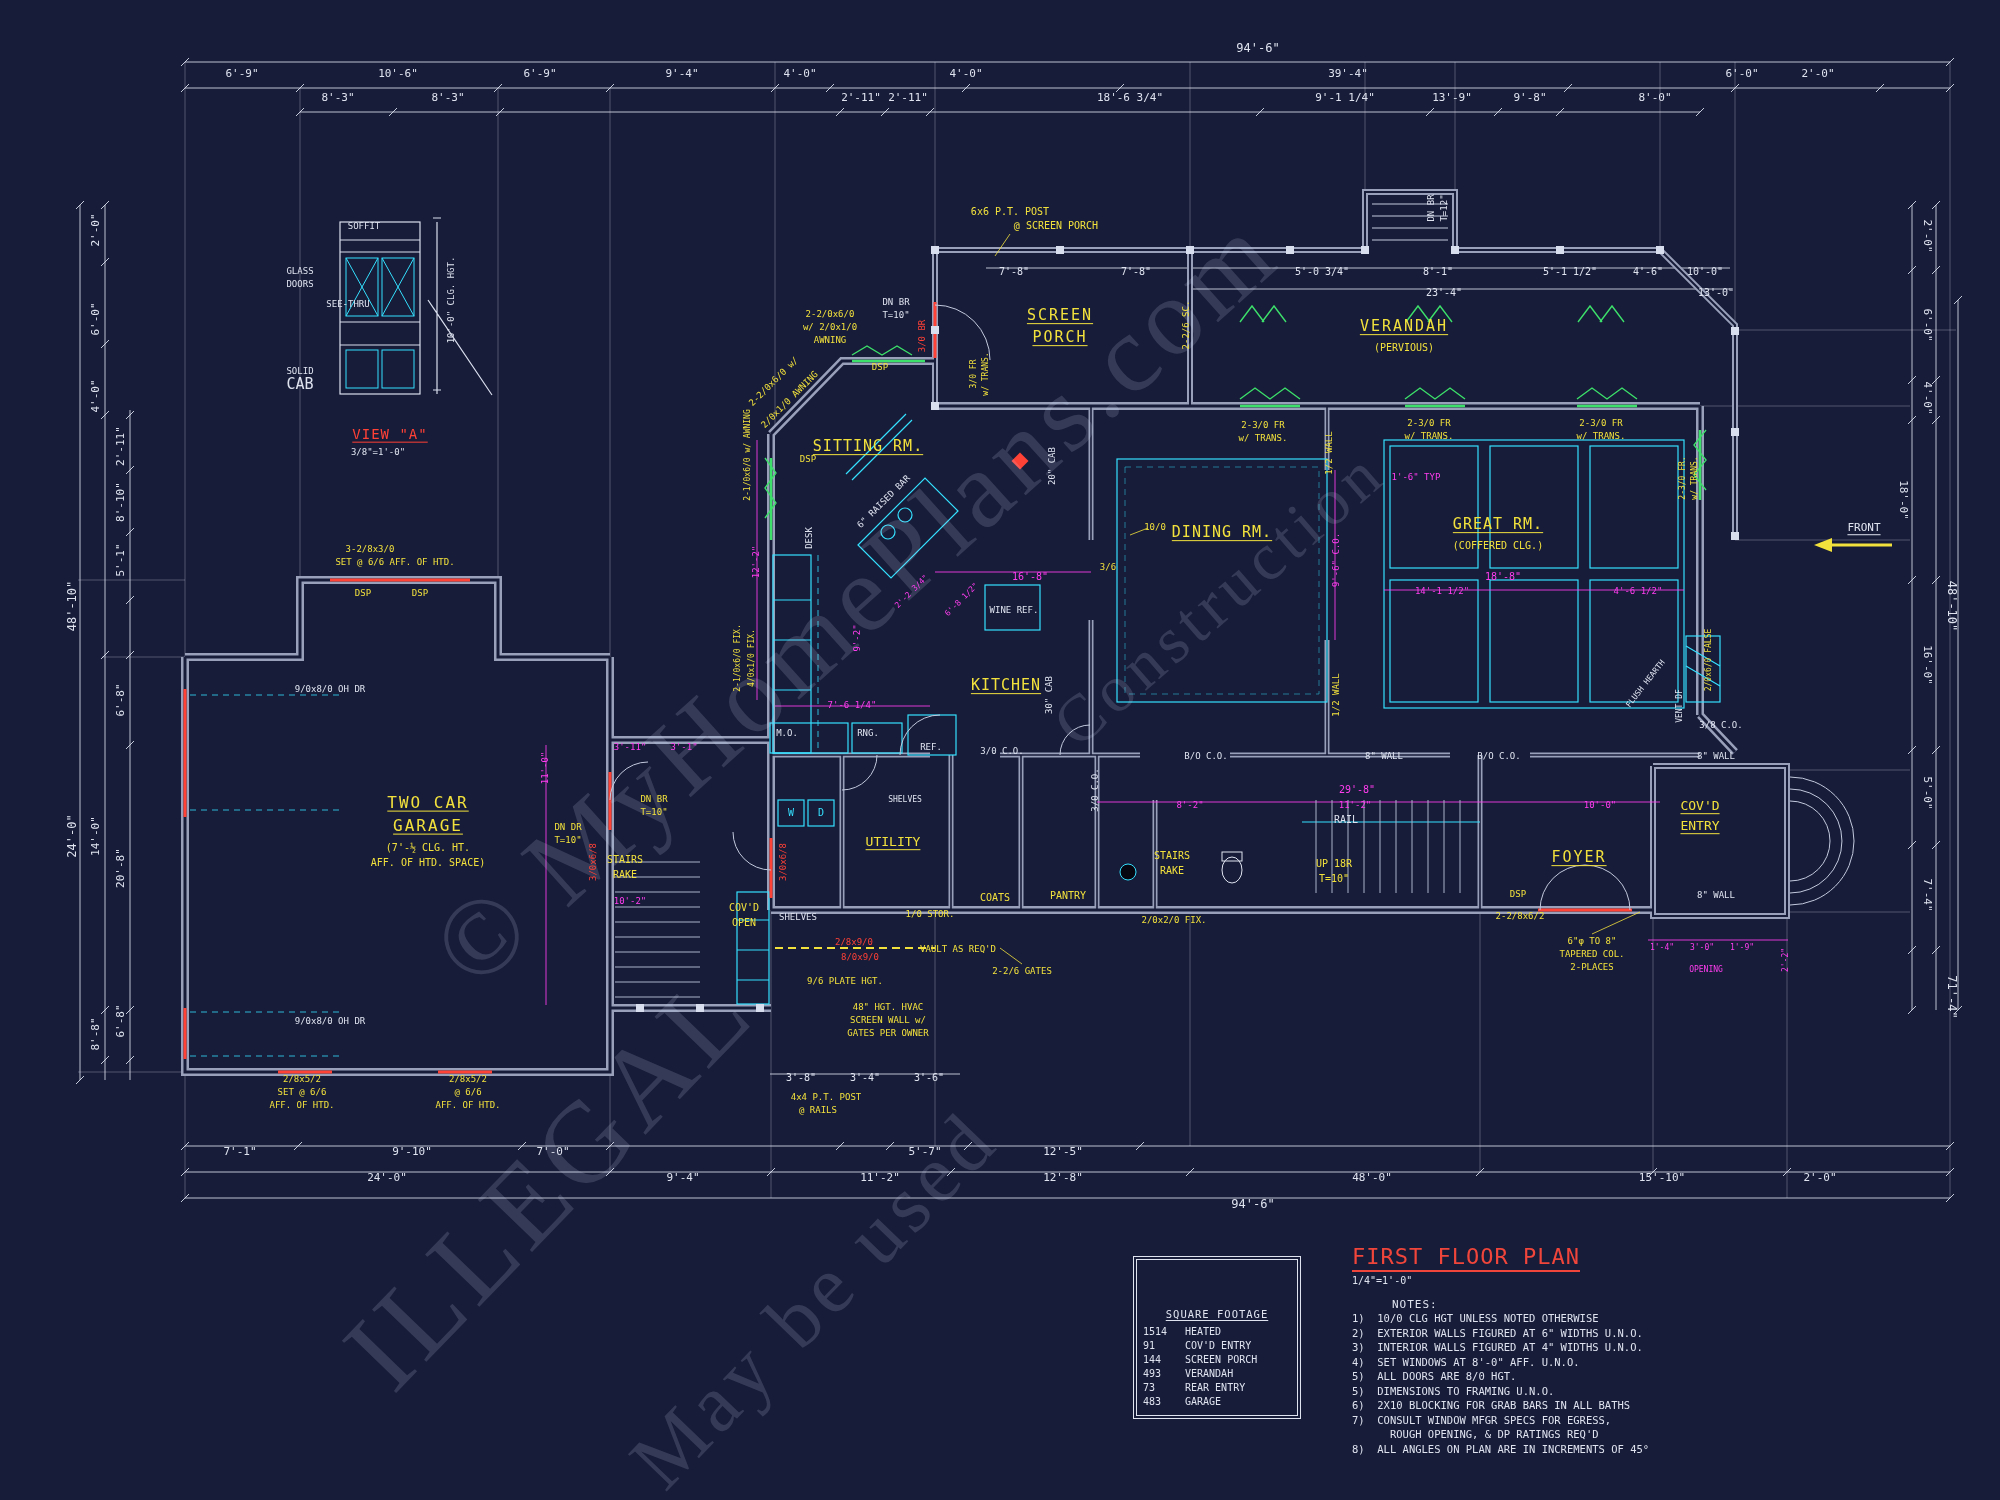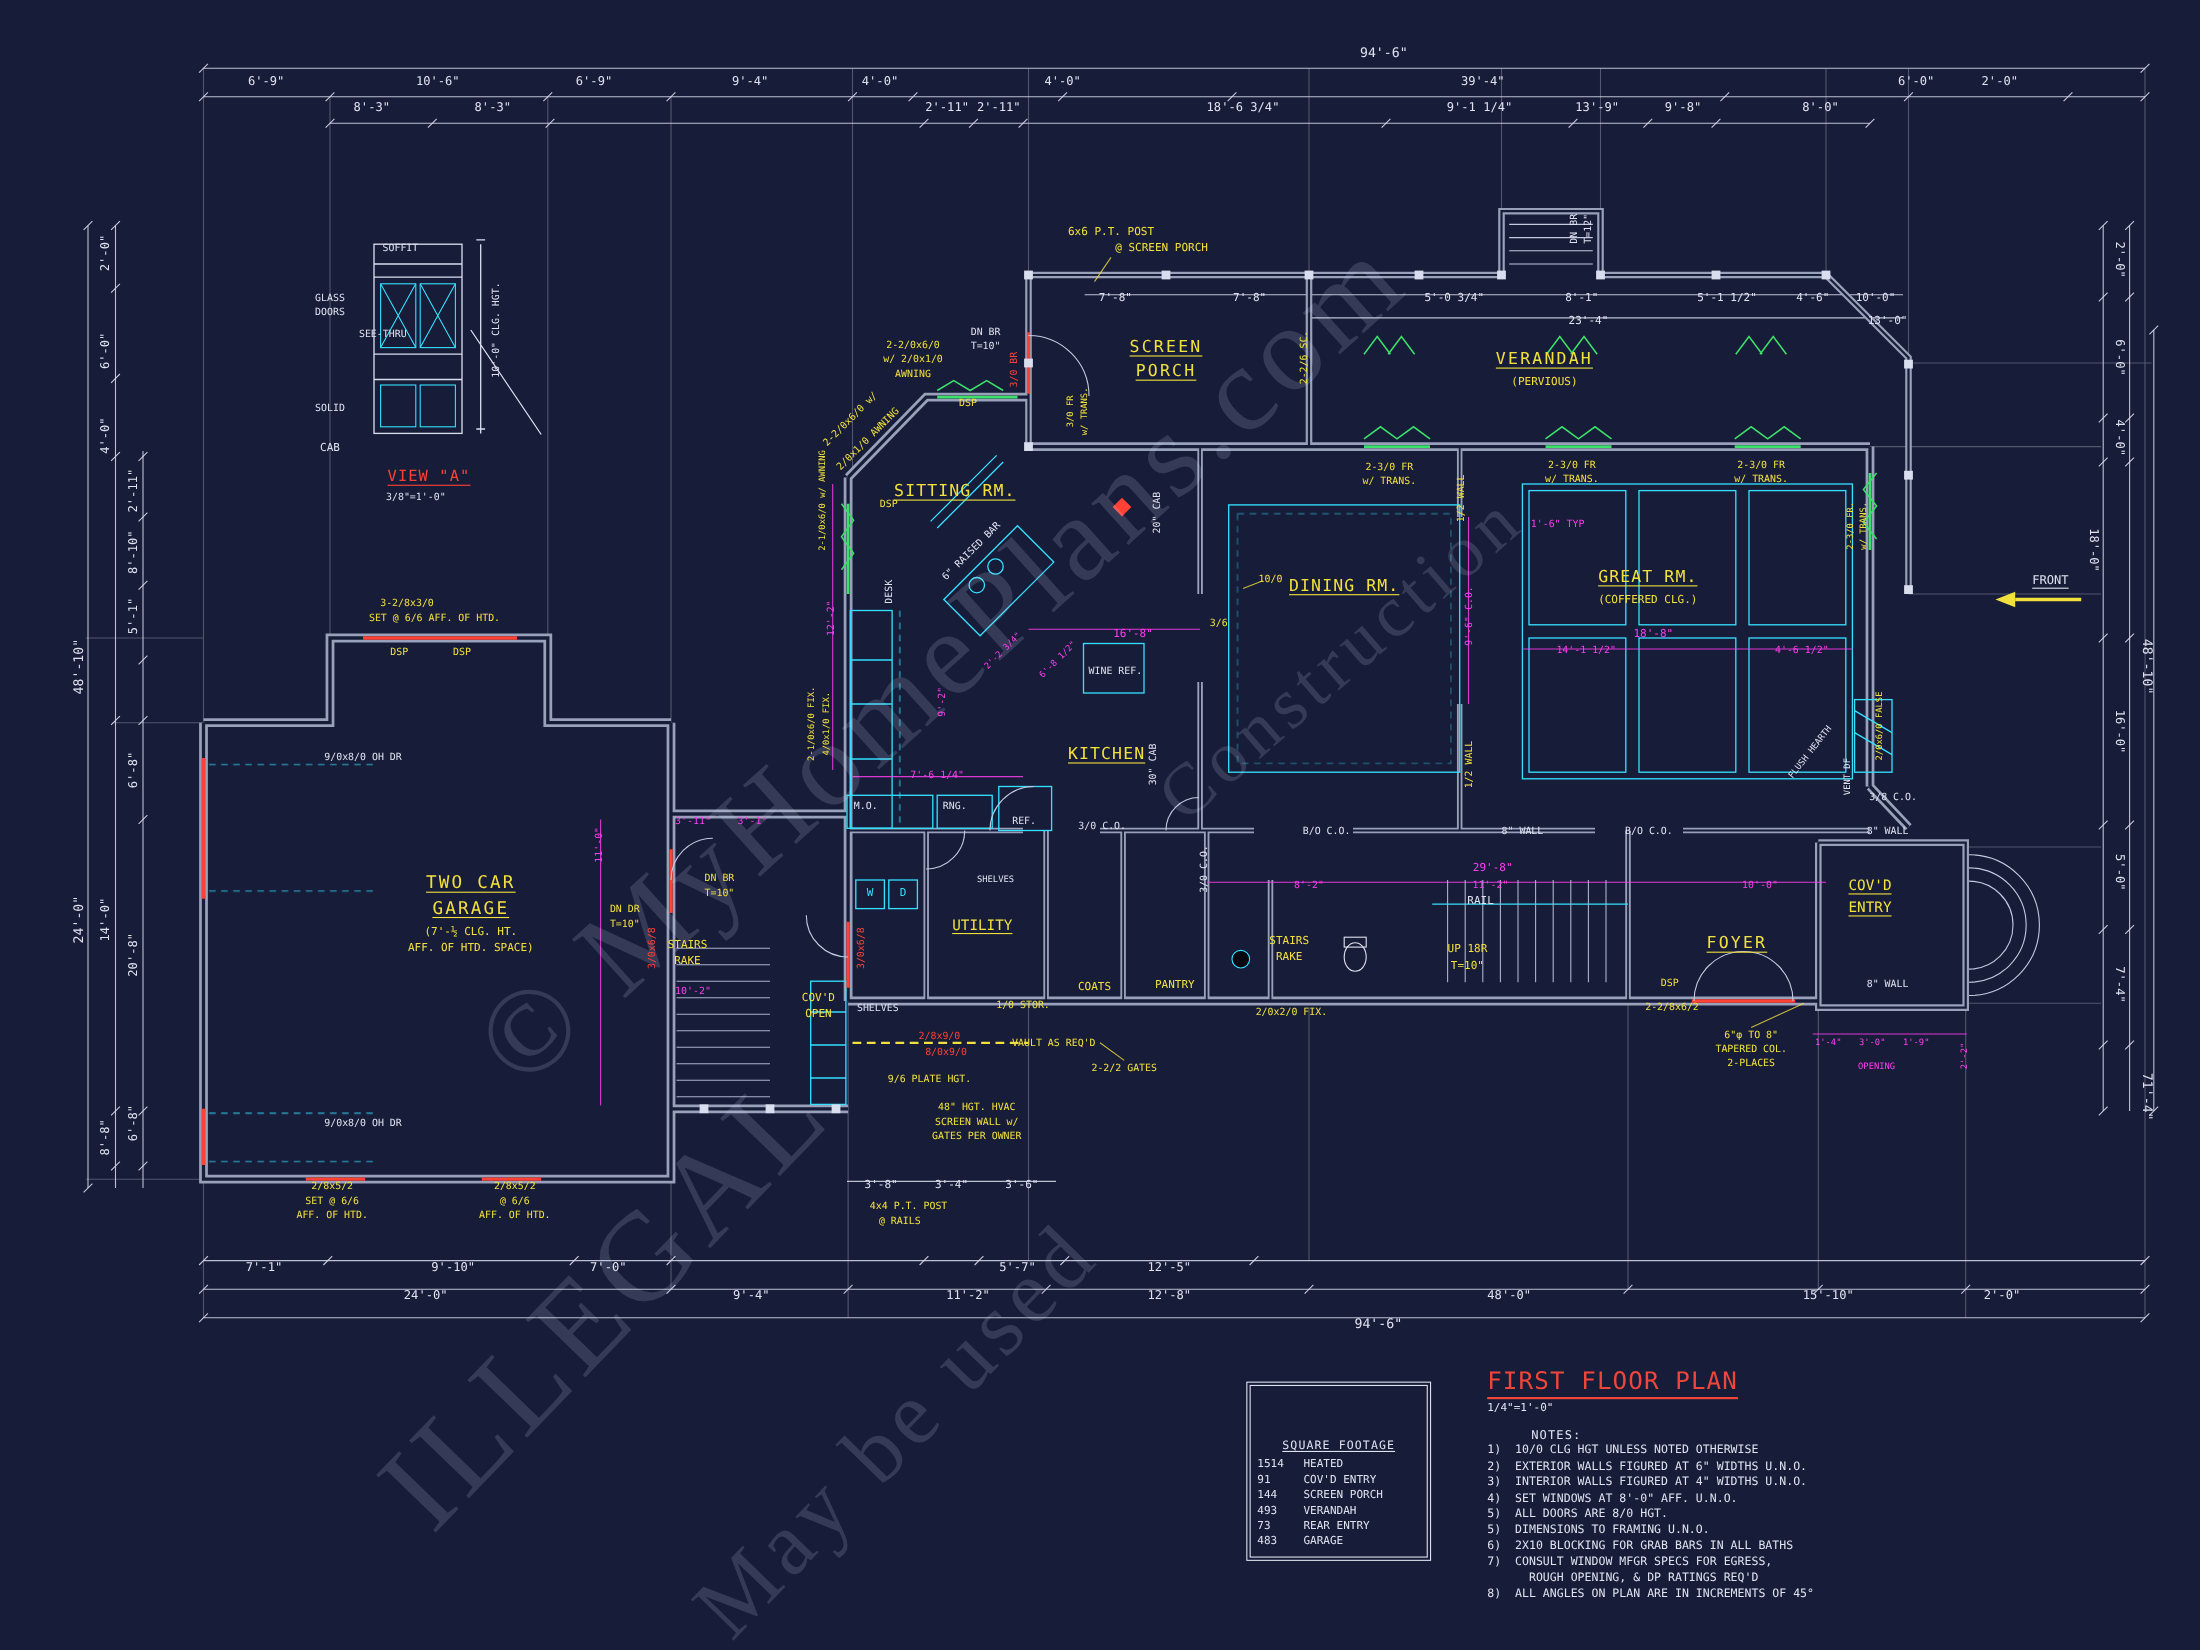--- a/index.html
+++ b/index.html
@@ -435,21 +435,21 @@
       <div class="lbl c-w" style="left: 1445px; top: 208px; font-size: 9px; transform: translate(-50%, -50%) rotate(-90deg);">T=12"</div>
       <div class="lbl c-y" style="left: 1709px; top: 660px; font-size: 8px; transform: translate(-50%, -50%) rotate(-90deg);">2/0x6/0 FALSE</div>
       <div class="lbl c-w" style="left: 1646px; top: 684px; font-size: 8px; transform: translate(-50%, -50%) rotate(-52deg);">FLUSH HEARTH</div>
       <div class="lbl c-w" style="left: 1680px; top: 706px; font-size: 8px; transform: translate(-50%, -50%) rotate(-90deg);">VENT DF</div>
       <div class="lbl c-y" style="left: 1520px; top: 917px; font-size: 9px; transform: translate(-50%, -50%);">2-2/8x6/2</div>
       <div class="lbl c-y" style="left: 1518px; top: 895px; font-size: 9px; transform: translate(-50%, -50%);">DSP</div>
       <div class="lbl c-y" style="left: 1592px; top: 942px; font-size: 9px; transform: translate(-50%, -50%);">6"φ TO 8"</div>
       <div class="lbl c-y" style="left: 1592px; top: 955px; font-size: 9px; transform: translate(-50%, -50%);">TAPERED COL.</div>
       <div class="lbl c-y" style="left: 1592px; top: 968px; font-size: 9px; transform: translate(-50%, -50%);">2-PLACES</div>
       <div class="lbl c-y" style="left: 1174px; top: 921px; font-size: 9px; transform: translate(-50%, -50%);">2/0x2/0 FIX.</div>
-      <div class="lbl c-y" style="left: 1022px; top: 972px; font-size: 9px; transform: translate(-50%, -50%);">2-2/2 GATES</div>
+      <div class="lbl c-y" style="left: 1022px; top: 972px; font-size: 9px; transform: translate(-50%, -50%);">2-2/6 GATES</div>
       <div class="lbl c-y" style="left: 958px; top: 950px; font-size: 9px; transform: translate(-50%, -50%);">VAULT AS REQ'D</div>
       <div class="lbl c-y" style="left: 845px; top: 982px; font-size: 9px; transform: translate(-50%, -50%);">9/6 PLATE HGT.</div>
       <div class="lbl c-y" style="left: 888px; top: 1008px; font-size: 9px; transform: translate(-50%, -50%);">48" HGT. HVAC</div>
       <div class="lbl c-y" style="left: 888px; top: 1021px; font-size: 9px; transform: translate(-50%, -50%);">SCREEN WALL w/</div>
       <div class="lbl c-y" style="left: 888px; top: 1034px; font-size: 9px; transform: translate(-50%, -50%);">GATES PER OWNER</div>
       <div class="lbl c-y" style="left: 826px; top: 1098px; font-size: 9px; transform: translate(-50%, -50%);">4x4 P.T. POST</div>
       <div class="lbl c-y" style="left: 818px; top: 1111px; font-size: 9px; transform: translate(-50%, -50%);">@ RAILS</div>
       <div class="lbl c-r" style="left: 854px; top: 943px; font-size: 9px; transform: translate(-50%, -50%);">2/8x9/0</div>
       <div class="lbl c-r" style="left: 860px; top: 958px; font-size: 9px; transform: translate(-50%, -50%);">8/0x9/0</div>
       <div class="lbl c-w" style="left: 330px; top: 690px; font-size: 9px; transform: translate(-50%, -50%);">9/0x8/0 OH DR</div>
@@ -492,21 +492,21 @@
       <div class="lbl c-m" style="left: 1786px; top: 960px; font-size: 8px; transform: translate(-50%, -50%) rotate(-90deg);">2'-2"</div>
       <div class="lbl c-m" style="left: 1706px; top: 970px; font-size: 8px; transform: translate(-50%, -50%);">OPENING</div>
       <div class="lbl c-y" style="left: 1108px; top: 540px; font-size: 9px; transform: translate(-50%, -50%); margin-top: 28px;">3/6</div>
       <div class="lbl c-y" style="left: 1155px; top: 528px; font-size: 9px; transform: translate(-50%, -50%);">10/0</div>
       <div class="lbl c-w u" style="left: 1864px; top: 528px; font-size: 11px; transform: translate(-50%, -50%);">FRONT</div>
       <div class="lbl c-w" style="left: 364px; top: 227px; font-size: 9px; transform: translate(-50%, -50%);">SOFFIT</div>
       <div class="lbl c-w" style="left: 300px; top: 272px; font-size: 9px; transform: translate(-50%, -50%);">GLASS</div>
       <div class="lbl c-w" style="left: 300px; top: 285px; font-size: 9px; transform: translate(-50%, -50%);">DOORS</div>
       <div class="lbl c-w" style="left: 348px; top: 305px; font-size: 9px; transform: translate(-50%, -50%);">SEE-THRU</div>
       <div class="lbl c-w" style="left: 300px; top: 372px; font-size: 9px; transform: translate(-50%, -50%);">SOLID</div>
-      <div class="lbl c-w" style="left: 300px; top: 385px; font-size: 10px; transform: translate(-50%, -50%); margin-top: 23px;">CAB</div>
+      <div class="lbl c-w" style="left: 300px; top: 385px; font-size: 15px; transform: translate(-50%, -50%);">CAB</div>
       <div class="lbl c-w" style="left: 452px; top: 300px; font-size: 9px; transform: translate(-50%, -50%) rotate(-90deg);">10'-0" CLG. HGT.</div>
       <div class="lbl c-r u" style="left: 390px; top: 434px; font-size: 14px; letter-spacing: 1px; transform: translate(-50%, -50%);">VIEW "A"</div>
       <div class="lbl c-w" style="left: 378px; top: 453px; font-size: 9px; transform: translate(-50%, -50%);">3/8"=1'-0"</div>
     </div>
 
   <div id="sqft">
     <div class="inner">
       <div class="head">SQUARE FOOTAGE</div>
       <div id="sqft-rows">
           <div class="sqrow">

